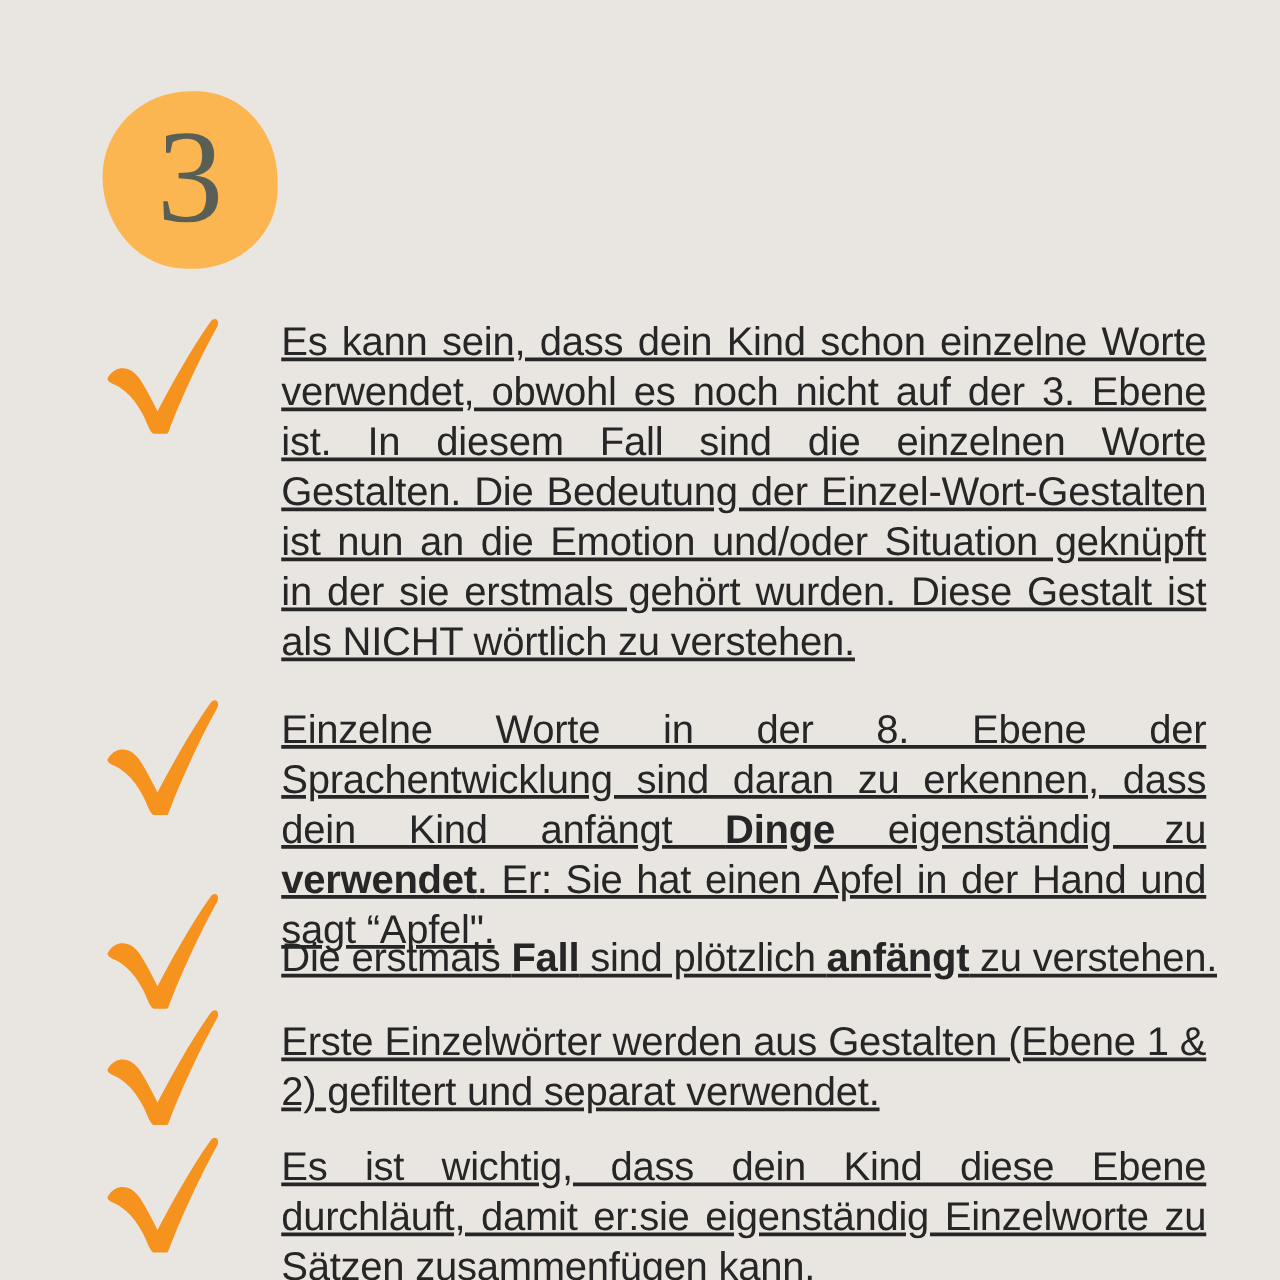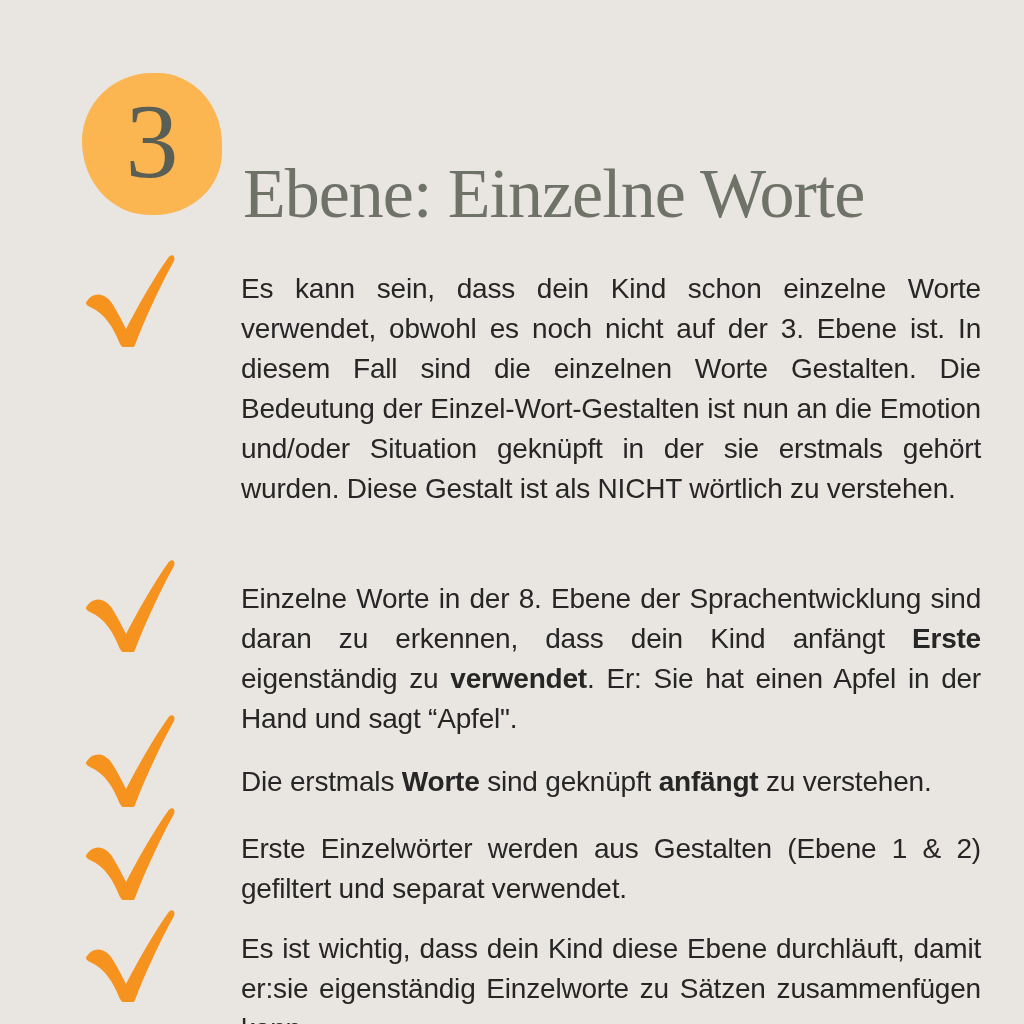--- a/index.html
+++ b/index.html
@@ -58,65 +58,65 @@
     position: absolute;
     left: 0;
     width: 92px;
     height: 94px;
     color: var(--check, #F6921E);
   }
   .para {
     position: absolute;
     left: 140px;
     width: 740px;
-    margin: 16px;
-    font-size: 28px;
+    margin: 0;
+    font-size: 32px;
     line-height: 40px;
     letter-spacing: -0.2px;
     color: var(--body, #262626);
     text-align: justify;
+    text-decoration: underline;
   }
   .para.no-justify {
     text-align: left;
     width: 780px;
   }
   .b {
     font-weight: 700;
   }
 </style>
 </head>
 <body>
 
 <div class="canvas">
 
   <div class="badge">
     <span class="badge-number">3</span>
   </div>
 
-  <h1 class="page-title">Ebene: Einzelne Worte</h1>
 
   <div class="row" style="top:250px">
     <svg class="check" style="top:3px" viewBox="0 0 92 94" aria-hidden="true">
       <path fill="currentColor" d="M2 48 C9 38,21 40,28 52 C33 60,37 68,41 76 C52 55,68 26,83 5 C86 0,91 2,89 8 C75 33,59 68,50 92 C47 99,38 98,34 89 C29 76,20 60,5 54 C1 52,0 50,2 48 Z"></path>
     </svg>
     <p class="para" style="top:3px"><span>Es kann sein, dass dein Kind schon einzelne Worte verwendet, obwohl es noch nicht auf der 3. Ebene ist. In diesem Fall sind die einzelnen Worte Gestalten. Die Bedeutung der Einzel-Wort-Gestalten ist nun an die Emotion und/oder Situation geknüpft in der sie erstmals gehört wurden. Diese Gestalt ist als NICHT wörtlich zu verstehen.</span></p>
   </div>
 
   <div class="row" style="top:558px">
     <svg class="check" style="top:0px" viewBox="0 0 92 94" aria-hidden="true">
       <path fill="currentColor" d="M2 48 C9 38,21 40,28 52 C33 60,37 68,41 76 C52 55,68 26,83 5 C86 0,91 2,89 8 C75 33,59 68,50 92 C47 99,38 98,34 89 C29 76,20 60,5 54 C1 52,0 50,2 48 Z"></path>
     </svg>
-    <p class="para" style="top:5px"><span>Einzelne Worte in der 8. Ebene der Sprachentwicklung sind daran zu erkennen, dass dein Kind anfängt </span><span class="b">Erste</span><span> eigenständig zu </span><span class="b">verwendet</span><span>. Er: Sie hat einen Apfel in der Hand und sagt “Apfel".</span></p>
+    <p class="para" style="top:5px"><span>Einzelne Worte in der 8. Ebene der Sprachentwicklung sind daran zu erkennen, dass dein Kind anfängt </span><span class="b">Dinge</span><span> eigenständig zu </span><span class="b">verwendet</span><span>. Er: Sie hat einen Apfel in der Hand und sagt “Apfel".</span></p>
   </div>
 
   <div class="row" style="top:713px">
     <svg class="check" style="top:0px" viewBox="0 0 92 94" aria-hidden="true">
       <path fill="currentColor" d="M2 48 C9 38,21 40,28 52 C33 60,37 68,41 76 C52 55,68 26,83 5 C86 0,91 2,89 8 C75 33,59 68,50 92 C47 99,38 98,34 89 C29 76,20 60,5 54 C1 52,0 50,2 48 Z"></path>
     </svg>
-    <p class="para no-justify" style="top:33px"><span>Die erstmals </span><span class="b">Worte</span><span> sind geknüpft </span><span class="b">anfängt</span><span> zu verstehen.</span></p>
+    <p class="para no-justify" style="top:33px"><span>Die erstmals </span><span class="b">Fall</span><span> sind plötzlich </span><span class="b">anfängt</span><span> zu verstehen.</span></p>
   </div>
 
   <div class="row" style="top:806px">
     <svg class="check" style="top:0px" viewBox="0 0 92 94" aria-hidden="true">
       <path fill="currentColor" d="M2 48 C9 38,21 40,28 52 C33 60,37 68,41 76 C52 55,68 26,83 5 C86 0,91 2,89 8 C75 33,59 68,50 92 C47 99,38 98,34 89 C29 76,20 60,5 54 C1 52,0 50,2 48 Z"></path>
     </svg>
     <p class="para" style="top:7px"><span>Erste Einzelwörter werden aus Gestalten (Ebene 1 &amp; 2) gefiltert und separat verwendet.</span></p>
   </div>
 
   <div class="row" style="top:908px">

